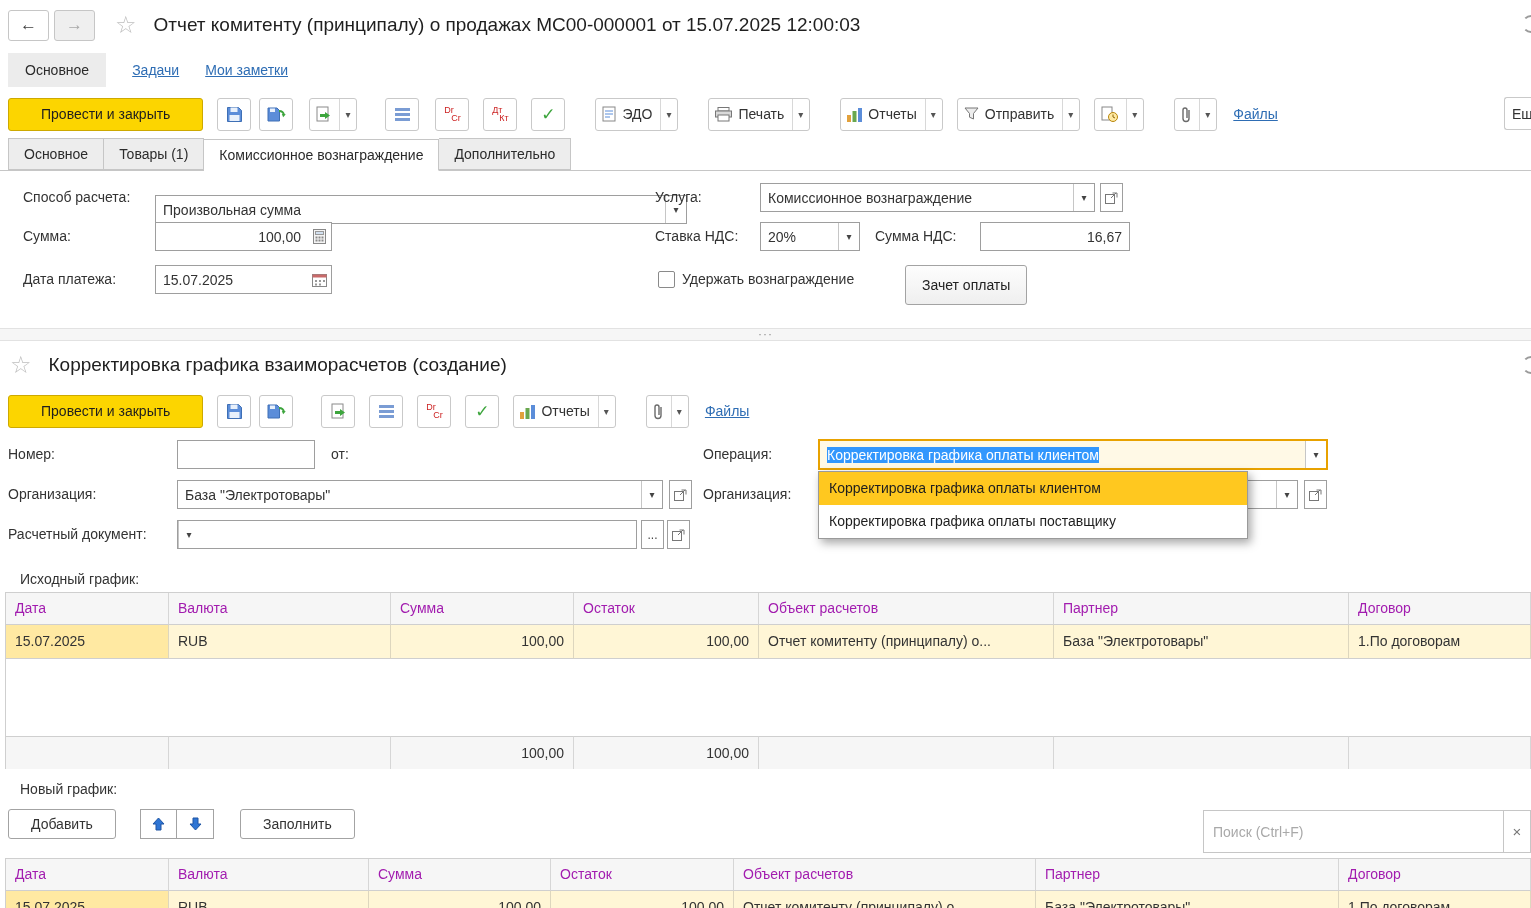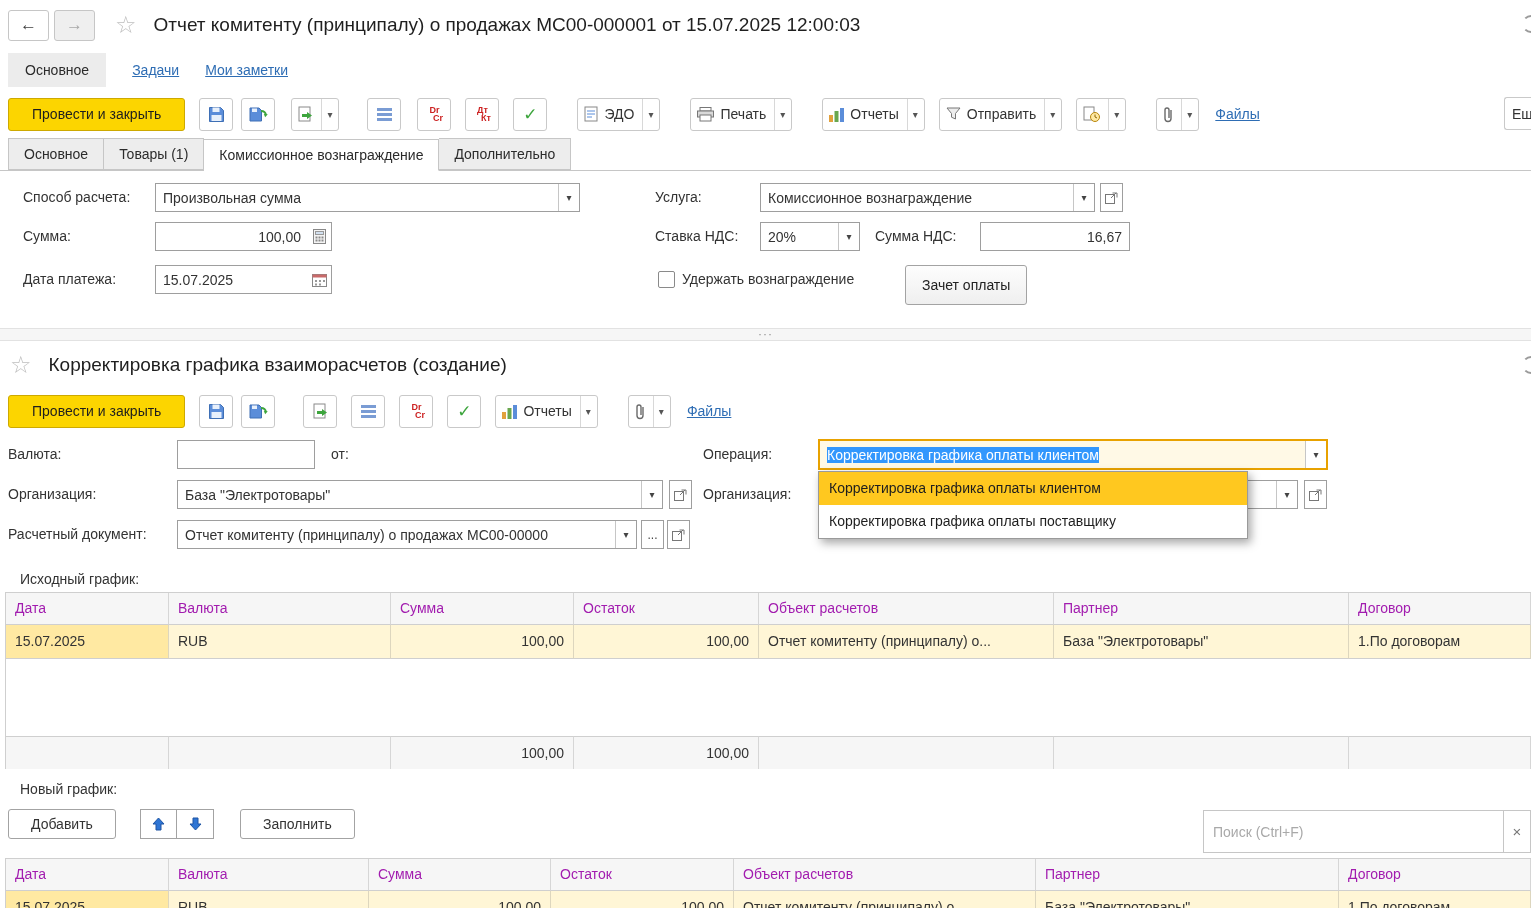--- a/index.html
+++ b/index.html
@@ -18,25 +18,25 @@
   .doc-title{font-size:19px;color:#1F1F1F;margin-left:17px;white-space:nowrap;}
   .corner-ring{position:absolute;right:-9px;top:15px;width:18px;height:18px;border:2px solid #9B9B9B;border-radius:50%;border-left-color:transparent;}
 
   
   .navtabs{display:flex;align-items:center;height:40px;padding-left:8px;gap:26px;}
   .navchip{background:#ECECEC;line-height:34px;padding:0 17px;color:#2B2B2B;}
 
   
   .toolbar{display:flex;align-items:center;height:48px;padding-left:8px;position:relative;}
   .toolbar.second{height:44px;}
-  .ybtn{background:var(--accent-yellow,#FCD500);border:1px solid #CDA900;border-radius:3px;height:33px;padding:0 23px;font-size:14px;color:#1E1E1E;white-space:nowrap;}
+  .ybtn{background:var(--accent-yellow,#FCD500);border:1px solid #CDA900;border-radius:3px;height:33px;padding:0 32px;font-size:14px;color:#1E1E1E;white-space:nowrap;}
   .tbtn{display:inline-flex;align-items:center;justify-content:center;height:33px;min-width:34px;background:#fff;border:1px solid #C9C9C9;border-radius:3px;padding:0 6px;gap:6px;color:#333;white-space:nowrap;}
   .tbtn .arr{align-self:stretch;display:flex;align-items:center;border-left:1px solid #D8D8D8;padding-left:5px;margin-left:2px;font-size:10px;color:#555;}
   .g8{margin-left:8px}.g14{margin-left:14px}.g16{margin-left:16px}.g28{margin-left:28px}.g30{margin-left:30px}
-  .redpair{font-size:9px;font-weight:bold;color:#C22;line-height:8px;text-align:center;display:block;}
+  .redpair{font-size:9px;font-weight:normal;color:#C22;line-height:8px;text-align:left;display:block;}
   .redpair i{font-style:normal;display:block;}
   .redpair i + i{margin-left:7px;}
   .greencheck{color:#3DA53D;font-size:17px;font-weight:bold;line-height:1;}
   .more-btn{position:absolute;right:0;top:7px;height:33px;width:27px;border:1px solid #C9C9C9;border-right:none;border-radius:3px 0 0 3px;background:#fff;padding-left:7px;text-align:left;overflow:hidden;white-space:nowrap;}
 
   
   .formtabs{display:flex;align-items:flex-end;height:33px;padding-left:8px;border-bottom:1px solid #C6C6C6;}
   .ftab{line-height:30px;padding:0 15px;background:#EDEDED;border:1px solid #C6C6C6;border-left:none;color:#2B2B2B;white-space:nowrap;}
   .ftab:first-child{border-left:1px solid #C6C6C6;}
   .ftab.active{background:#fff;margin-bottom:-1px;border-bottom:1px solid #fff;}
@@ -222,21 +222,21 @@
   <div class="formtabs">
     <div class="ftab">Основное</div>
     <div class="ftab">Товары (1)</div>
     <div class="ftab active">Комиссионное вознаграждение</div>
     <div class="ftab">Дополнительно</div>
   </div>
 
   <div class="formarea f1">
 
     <div class="lbl" style="left:23px;top:2px">Способ расчета:</div>
-    <div class="fld" style="left:155px;top:2px;width:425px">
+    <div class="fld" style="left:155px;top:14px;width:532px">
       <div class="val">Произвольная сумма</div>
       <div class="combo">▾</div>
     </div>
     <div class="lbl" style="left:655px;top:2px">Услуга:</div>
     <div class="fld" style="left:760px;top:2px;width:335px">
       <div class="val">Комиссионное вознаграждение</div>
       <div class="combo">▾</div>
     </div>
     <button class="sqbtn" style="left:1100px;top:2px">
       <svg class="svgi" width="13" height="13" viewBox="0 0 13 13">
@@ -358,21 +358,21 @@
       <svg class="svgi" width="10" height="17" viewBox="0 0 10 17">
           <path d="M8 4v8.5a3 3 0 0 1-6 0V4a2 2 0 0 1 4 0v8" fill="none" stroke="#6A6A6A" stroke-width="1.4"></path>
         </svg>
       <span class="arr">▾</span>
     </button>
     <a class="link g16">Файлы</a>
   </div>
 
   <div class="formarea f2">
 
-    <div class="lbl" style="left:8px;top:1px">Валюта:</div>
+    <div class="lbl" style="left:8px;top:1px">Номер:</div>
     <div class="fld" style="left:177px;top:1px;width:138px">
       <input class="txt" value="" style="">
     </div>
     <div class="lbl" style="left:331px;top:1px">от:</div>
     <div class="lbl" style="left:703px;top:1px">Операция:</div>
     <div class="fld focused" style="left:818px;top:0;width:510px;height:31px">
       <div class="val"><span class="selspan">Корректировка графика оплаты клиентом</span></div>
       <div class="combo">▾</div>
     </div>
 
@@ -399,21 +399,20 @@
     </div>
     <button class="sqbtn" style="left:1304px;top:41px">
       <svg class="svgi" width="13" height="13" viewBox="0 0 13 13">
           <rect x="0.5" y="3.5" width="9" height="9" fill="#fff" stroke="#777"></rect>
           <path d="M6 7l5-5M7.5 2H12v4.5" stroke="#777" fill="none"></path>
         </svg>
     </button>
 
     <div class="lbl" style="left:8px;top:81px">Расчетный документ:</div>
     <div class="fld" style="left:177px;top:81px;width:460px">
-      <div class="val">Отчет комитенту (принципалу) о продажах МС00-00000</div>
       <div class="combo">▾</div>
     </div>
     <button class="sqbtn" style="left:641px;top:81px">
         <span>...</span>
       </button>
     <button class="sqbtn" style="left:667px;top:81px">
       <svg class="svgi" width="13" height="13" viewBox="0 0 13 13">
           <rect x="0.5" y="3.5" width="9" height="9" fill="#fff" stroke="#777"></rect>
           <path d="M6 7l5-5M7.5 2H12v4.5" stroke="#777" fill="none"></path>
         </svg>

